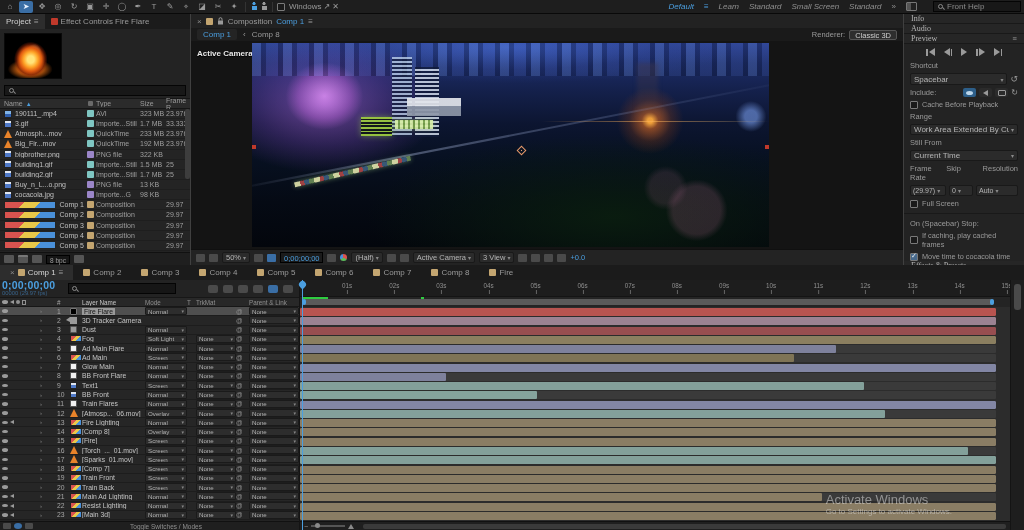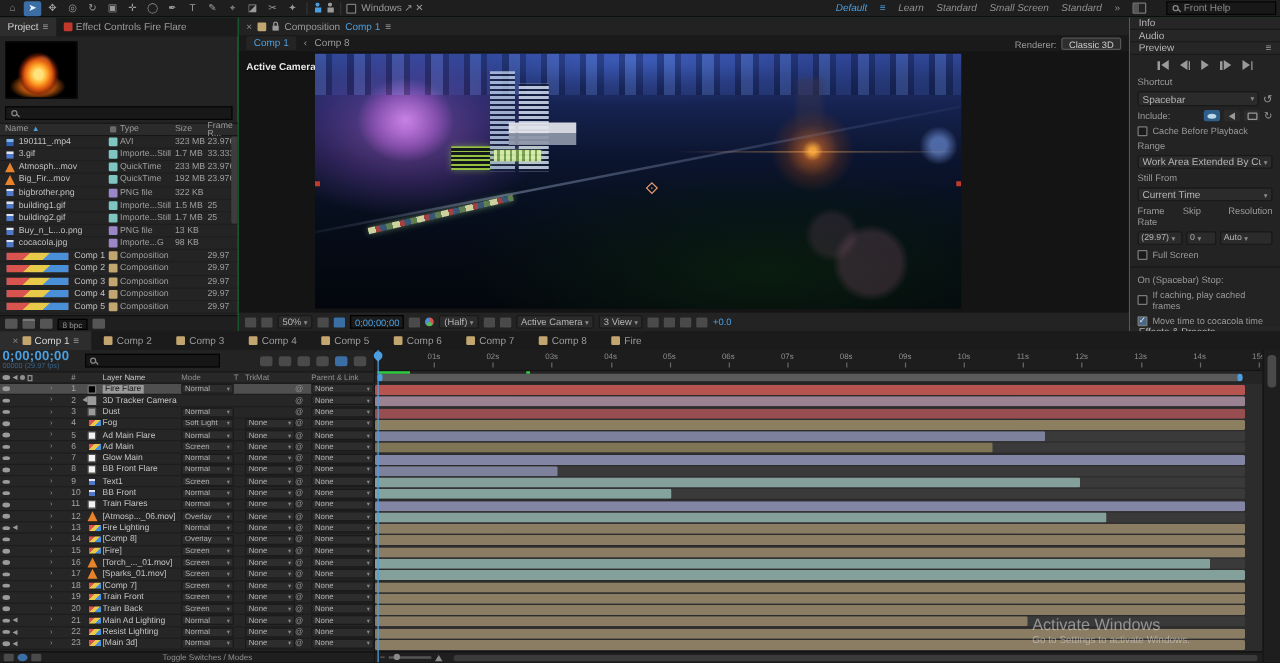--- a/index.html
+++ b/index.html
@@ -24,21 +24,21 @@
   .ws{font-size:8px;color:#8f8f8f;font-style:italic;}
   .ws.active{color:#4b9fe0;}
   .ws-menu{color:#4b9fe0;font-size:8px;}
   .ws-ovf{color:#8f8f8f;font-size:8px;}
   .panel-ic{width:11px;height:9px;border:1px solid #777;border-radius:1px;background:linear-gradient(90deg,#555 0 4px,#222 4px);}
   .help-box{display:flex;align-items:center;gap:4px;background:#181818;border:1px solid #050505;height:11px;width:88px;padding:0 4px;margin-left:6px;}
   .mag{width:5px;height:5px;border:1px solid #888;border-radius:50%;position:relative;flex:none;}
   .mag::after{content:"";position:absolute;width:3px;height:1px;background:#888;transform:rotate(45deg);right:-3px;bottom:-1px;}
   .help-txt{font-size:8px;color:#8a8a8a;white-space:nowrap;}
   
-  .main{display:flex;height:251px;background:#15803d;gap:1px;}
+  .main{display:flex;height:251px;background:#404040;gap:1px;}
   
   .proj{width:190px;background:#232323;display:flex;flex-direction:column;}
   .ptabs{height:15px;display:flex;align-items:center;background:#1b1b1b;font-size:8px;}
   .ptab{display:flex;align-items:center;gap:3px;height:100%;padding:0 6px;color:#9a9a9a;}
   .ptab.active{background:#2d2d2d;color:#cfcfcf;}
   .chip{width:7px;height:7px;border-radius:1px;flex:none;}
   .menu-g{color:#9a9a9a;font-size:8px;}
   .pinfo{display:flex;gap:6px;padding:4px 4px 2px 4px;height:54px;}
   .fireThumb{width:58px;height:46px;background:#000;border:1px solid #0a0a0a;position:relative;flex:none;
     background-image:
@@ -77,21 +77,21 @@
   .pf-ic{width:10px;height:8px;background:#555;border-radius:1px;}
   .pf-ic.folder{background:linear-gradient(180deg,#777 0 2px,#555 2px);}
   .bpc{font-size:6.5px;color:#9a9a9a;background:#161616;border:1px solid #000;padding:0 3px;height:9px;line-height:9px;}
   
   .comp{flex:1;background:#1d1d1d;display:flex;flex-direction:column;min-width:0;}
   .chead{height:14px;display:flex;align-items:center;gap:4px;background:#222;padding:0 6px;font-size:8px;color:#9a9a9a;}
   .chead .blue{color:#4b9fe0;}
   .ctabs{height:13px;display:flex;align-items:center;background:#1a1a1a;padding:0 6px;font-size:8px;gap:6px;}
   .ctab{color:#9a9a9a;}
   .ctab.active{color:#4b9fe0;background:#242424;padding:1px 6px;border-radius:2px;}
-  .rend{margin-left:auto;display:flex;align-items:flex-end;gap:4px;font-size:7.5px;color:#9a9a9a;}
+  .rend{margin-left:auto;display:flex;align-items:center;gap:4px;font-size:7.5px;color:#9a9a9a;}
   .rend-btn{background:#2e2e2e;border:1px solid #555;color:#cfcfcf;padding:0 5px;height:10px;line-height:10px;border-radius:2px;font-size:7.5px;}
   .cview{flex:1;position:relative;background:#141414;overflow:hidden;}
   .cam-label{position:absolute;left:6px;top:8px;font-size:8px;font-weight:bold;color:#e8e8e8;text-shadow:0 1px 1px #000;}
   .cimg{position:absolute;left:61px;top:2px;width:517px;height:204px;overflow:hidden;background:
     radial-gradient(circle at 77% 38%, rgba(255,170,60,.95) 0 .6%, rgba(255,120,30,.5) 2%, rgba(160,70,20,.25) 5%, transparent 8%),
     radial-gradient(ellipse 30% 45% at 14% 30%, rgba(190,110,235,.5) 0, rgba(130,70,190,.28) 45%, transparent 75%),
     radial-gradient(ellipse 10% 22% at 14% 26%, rgba(250,170,255,.85) 0, rgba(220,110,230,.4) 50%, transparent 75%),
     radial-gradient(ellipse 55% 22% at 50% 2%, rgba(70,110,220,.55) 0, rgba(40,60,140,.3) 50%, transparent 80%),
     radial-gradient(circle at 86% 82%, rgba(190,110,150,.20) 0 5%, transparent 6.5%),
     radial-gradient(circle at 80% 71%, rgba(170,100,140,.16) 0 3.5%, transparent 5%),
@@ -120,21 +120,21 @@
   .cfoot{height:16px;background:#232323;border-top:1px solid #101010;display:flex;align-items:center;gap:4px;padding:0 5px;font-size:7.5px;color:#9a9a9a;}
   .cf-ic{width:9px;height:8px;background:#4a4a4a;border-radius:1px;flex:none;}
   .cf-ic.blue{background:#3a6ea5;}
   .dd{background:#2b2b2b;border:1px solid #191919;color:#b5b5b5;display:inline-flex;align-items:center;gap:2px;padding:0 3px;height:11px;border-radius:2px;white-space:nowrap;}
   .dd .car{font-size:6px;color:#8a8a8a;}
   .cf-time{color:#4b9fe0;background:#1b1b1b;border:1px solid #000;padding:0 3px;height:11px;line-height:11px;}
   .cf-exp{color:#4b9fe0;}
   .dotc{width:7px;height:7px;border-radius:50%;background:conic-gradient(#d9534f 0 33%,#5cb85c 33% 66%,#4a90d9 66%);}
   
   .rpanel{width:120px;background:#232323;display:flex;flex-direction:column;font-size:8px;color:#b0b0b0;overflow:hidden;}
-  .rsec{height:14px;display:flex;align-items:center;padding:0 7px;border-bottom:1px solid #191919;background:#262626;color:#b5b5b5;}
+  .rsec{height:14px;display:flex;align-items:center;padding:0 7px;border-bottom:1px solid #191919;background:#262626;color:#b5b5b5;font-family:Liberation Serif, serif;}
   .rsec .menu-g{margin-left:auto;}
   .pv-body{padding:2px 6px 0 6px;display:flex;flex-direction:column;gap:3px;}
   .transport{display:flex;justify-content:center;gap:9px;padding:2px 0;}
   .tr-btn{display:flex;align-items:center;gap:1px;}
   .vbar{width:1.5px;height:7px;background:#9a9a9a;}
   .tri-l{width:0;height:0;border-top:4px solid transparent;border-bottom:4px solid transparent;border-right:6px solid #9a9a9a;}
   .tri-r{width:0;height:0;border-top:4px solid transparent;border-bottom:4px solid transparent;border-left:6px solid #9a9a9a;}
   .lbl{color:#9a9a9a;font-size:7.5px;}
   .row{display:flex;align-items:center;gap:3px;}
   .dd.wide{flex:1;justify-content:space-between;height:12px;}

